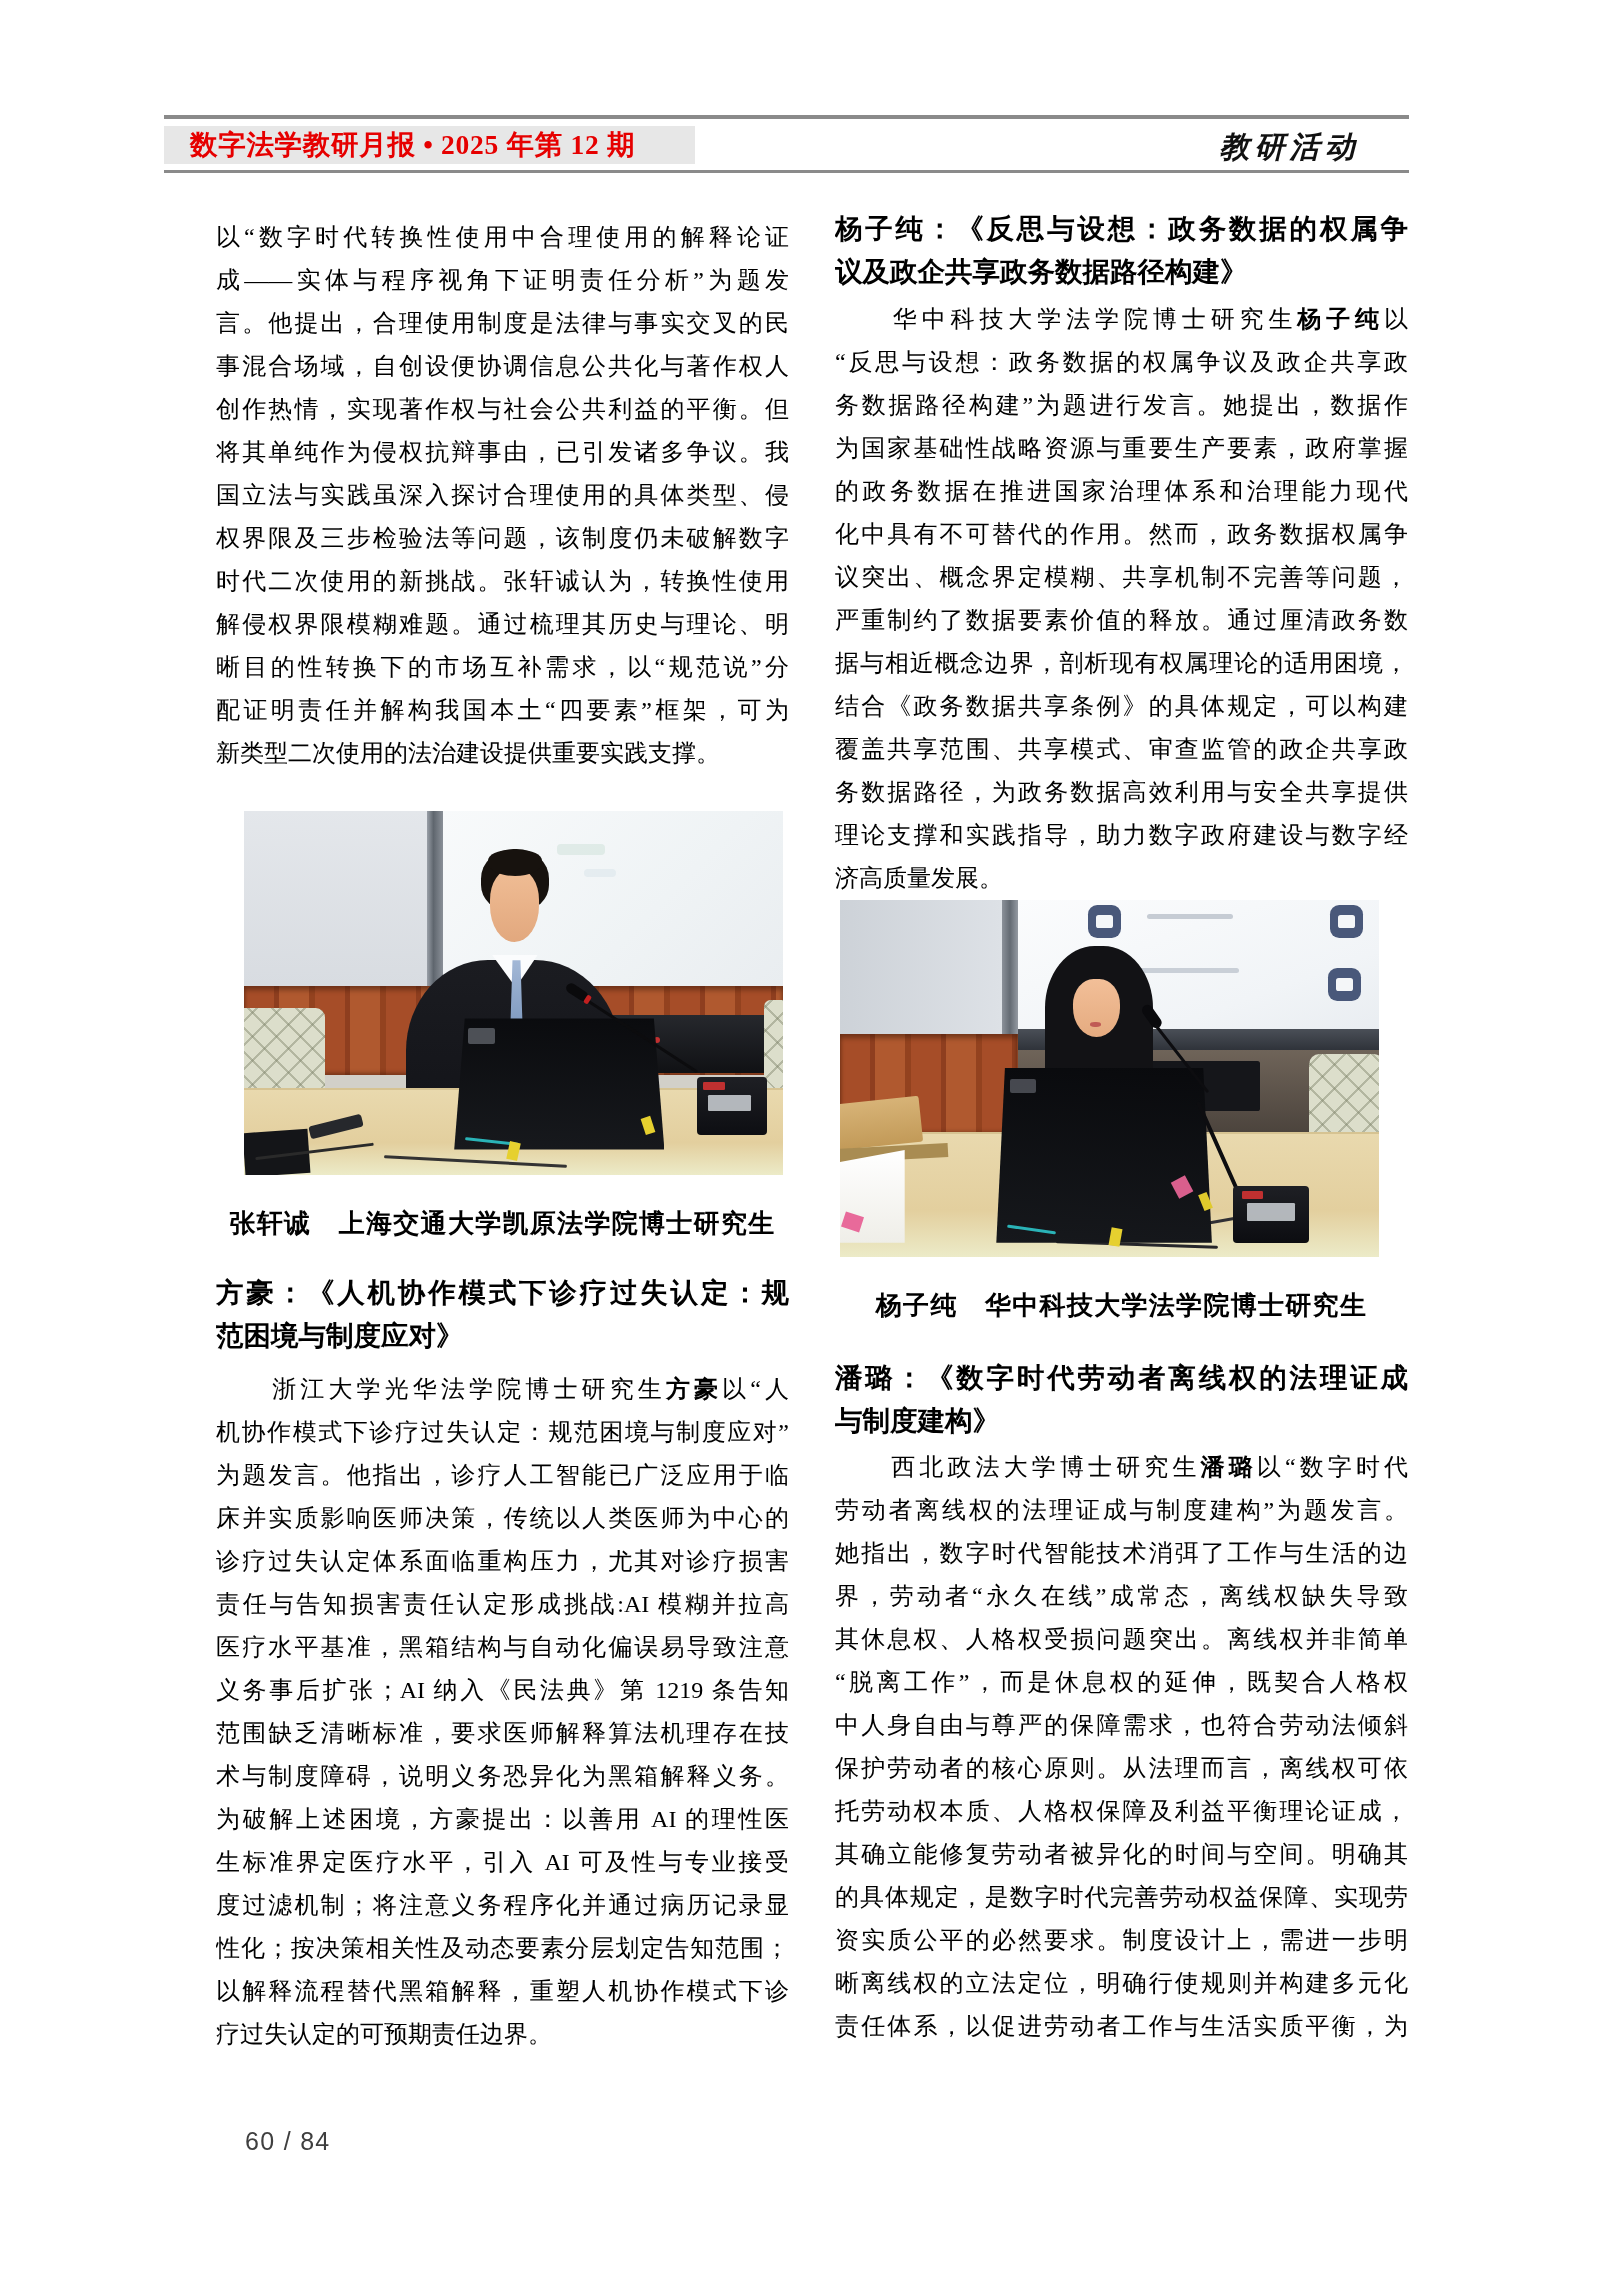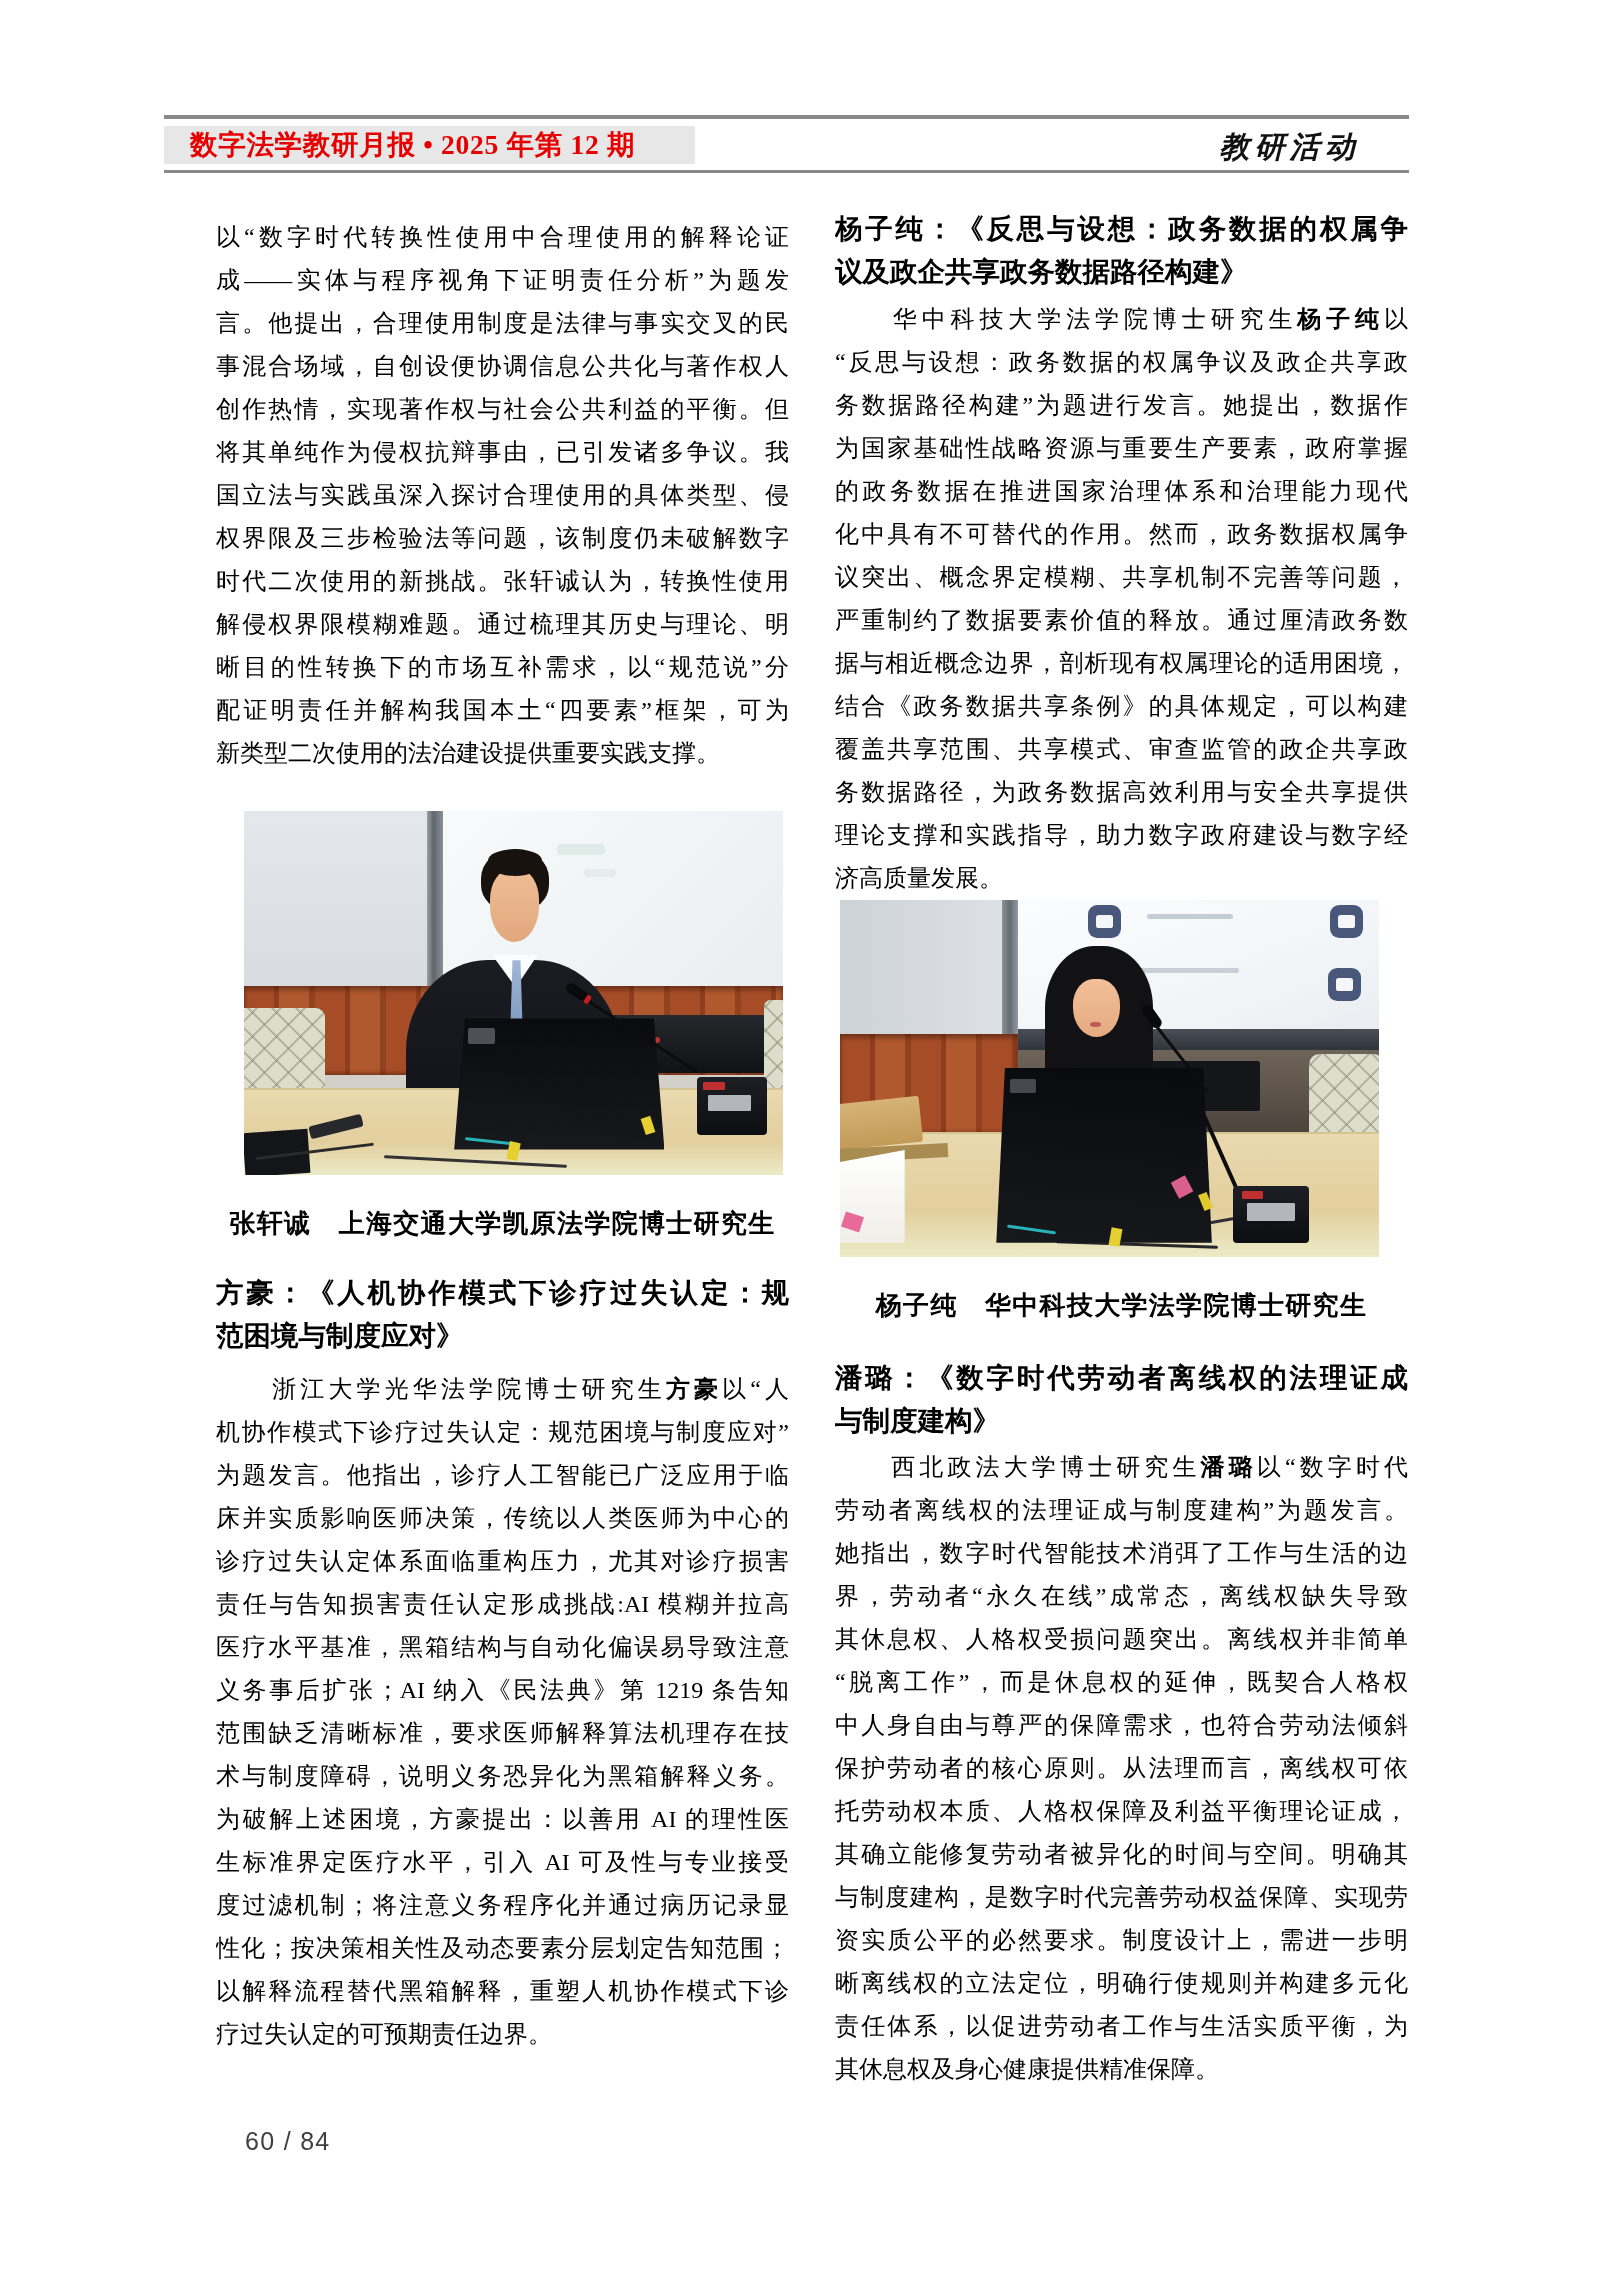--- a/index.html
+++ b/index.html
@@ -295,23 +295,22 @@
       <div class="line">　　西北政法大学博士研究生<b>潘璐</b>以“数字时代</div>
       <div class="line">劳动者离线权的法理证成与制度建构”为题发言。</div>
       <div class="line">她指出，数字时代智能技术消弭了工作与生活的边</div>
       <div class="line">界，劳动者“永久在线”成常态，离线权缺失导致</div>
       <div class="line">其休息权、人格权受损问题突出。离线权并非简单</div>
       <div class="line">“脱离工作”，而是休息权的延伸，既契合人格权</div>
       <div class="line">中人身自由与尊严的保障需求，也符合劳动法倾斜</div>
       <div class="line">保护劳动者的核心原则。从法理而言，离线权可依</div>
       <div class="line">托劳动权本质、人格权保障及利益平衡理论证成，</div>
       <div class="line">其确立能修复劳动者被异化的时间与空间。明确其</div>
-      <div class="line">与制度建构，是数字时代完善劳动权益保障、实现劳</div>
+      <div class="line">的具体规定，是数字时代完善劳动权益保障、实现劳</div>
       <div class="line">资实质公平的必然要求。制度设计上，需进一步明</div>
       <div class="line">晰离线权的立法定位，明确行使规则并构建多元化</div>
       <div class="line">责任体系，以促进劳动者工作与生活实质平衡，为</div>
-      <div class="line last">其休息权及身心健康提供精准保障。</div>
     </div>
 
   <div class="footer">60 / 84</div>
 
 </div>
 
 
 </body></html>

